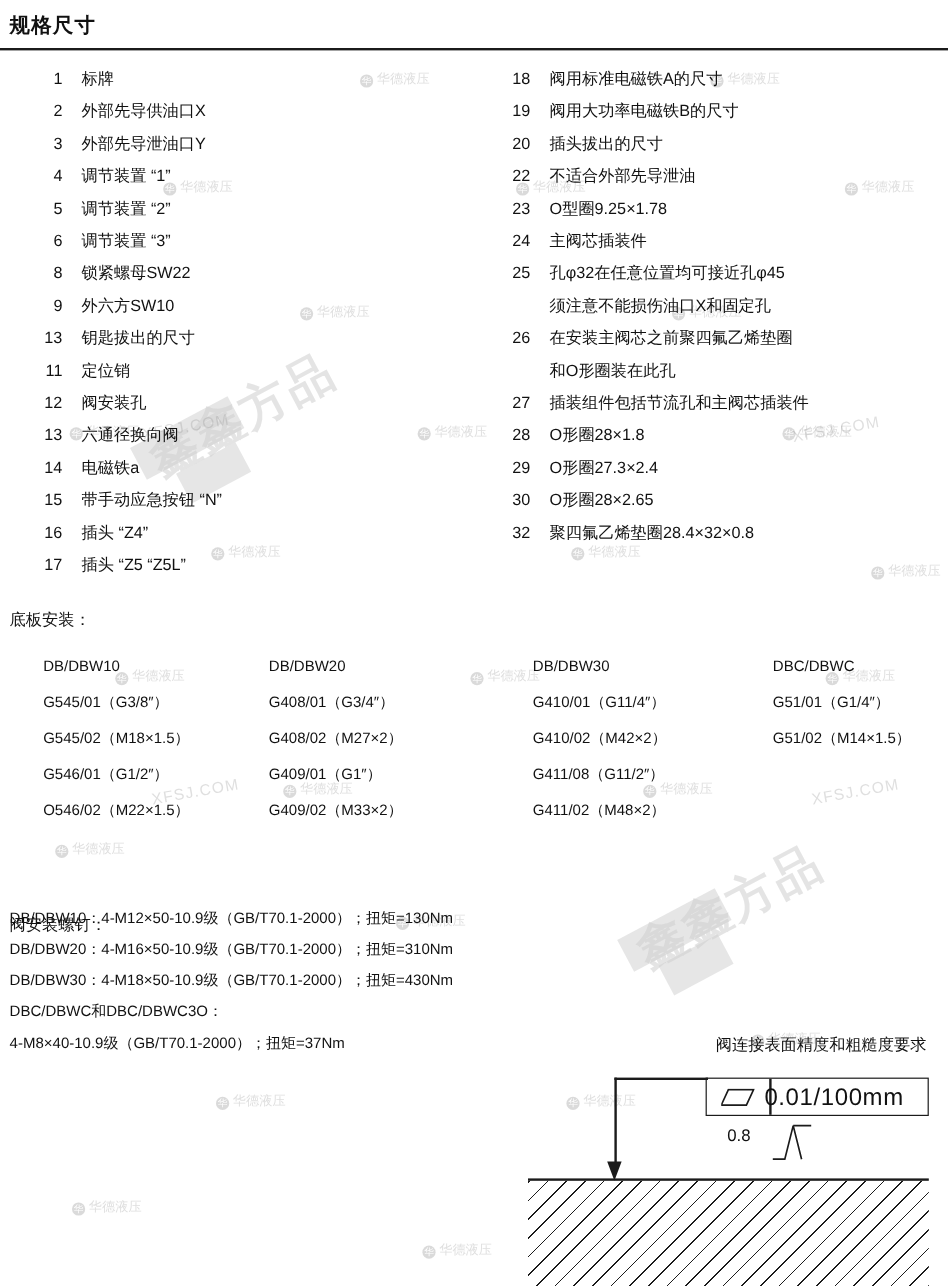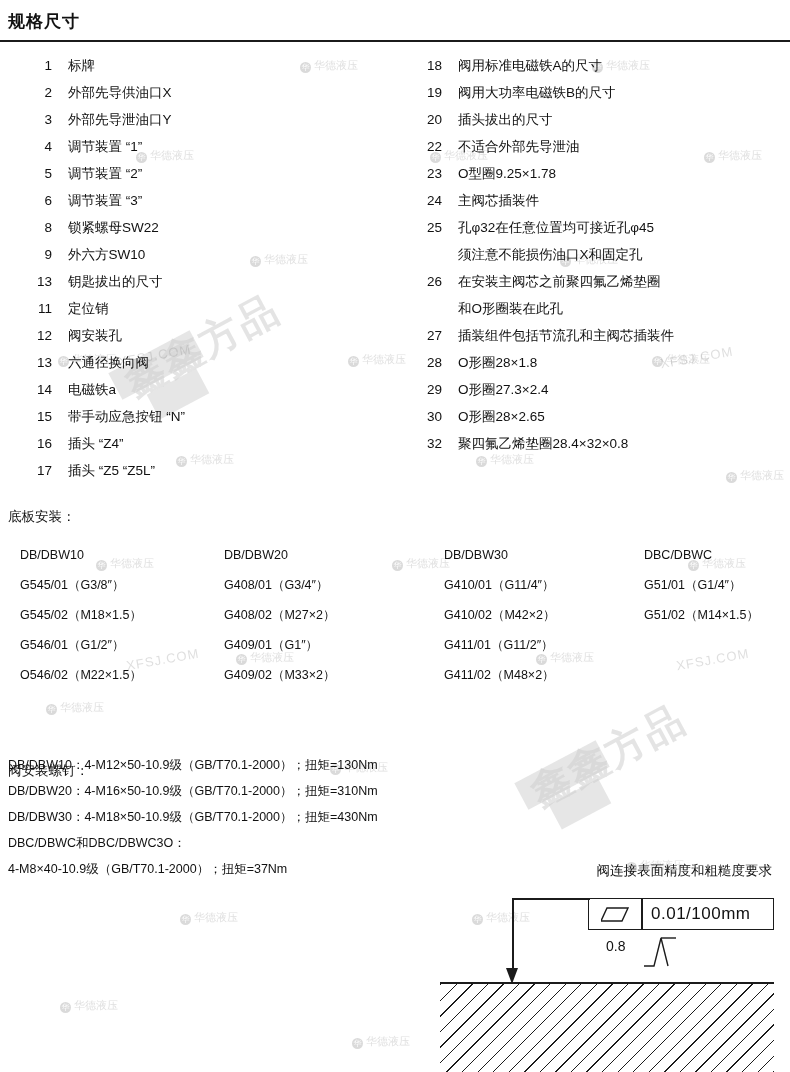--- a/index.html
+++ b/index.html
@@ -124,21 +124,21 @@
     z-index: 10;
   }
   .bp-col {
     position: absolute;
     top: 540px;
     font-size: 12.5px;
     line-height: 30px;
     z-index: 10;
     white-space: nowrap;
   }
-  .bp1 { left: 20px; }
+  .bp1 { left: 36px; }
   .bp2 { left: 224px; }
   .bp3 { left: 444px; }
   .bp4 { left: 644px; }
   .bp-head { font-size: 12.5px; }
 
   
   .screw-title {
     position: absolute;
     left: 8px;
     top: 722px;
@@ -181,22 +181,22 @@
     width: 1.5px; height: 100%;
     background: #1b1b1b;
   }
   .surf-box .par {
     position: absolute;
     left: 12px; top: 8px;
     width: 28px; height: 15px;
   }
   .surf-box .tol {
     position: absolute;
-    left: 62px; top: 5px;
-    font-size: 17px;
+    left: 48px; top: 5px;
+    font-size: 20px;
     letter-spacing: 0.5px;
   }
   .lead-h {
     position: absolute;
     left: 512px; top: 898px;
     width: 78px; height: 1.5px;
     background: #1b1b1b;
     z-index: 10;
   }
   .lead-v {
@@ -392,21 +392,21 @@
   <div>G408/01（G3/4″）</div>
   <div>G408/02（M27×2）</div>
   <div>G409/01（G1″）</div>
   <div>G409/02（M33×2）</div>
 </div>
 
 <div class="bp-col bp3">
   <div class="bp-head">DB/DBW30</div>
   <div>G410/01（G11/4″）</div>
   <div>G410/02（M42×2）</div>
-  <div>G411/01（G11/2″）</div>
+  <div>G411/08（G11/2″）</div>
   <div>G411/02（M48×2）</div>
 </div>
 
 <div class="bp-col bp4">
   <div class="bp-head">DBC/DBWC</div>
   <div>G51/01（G1/4″）</div>
   <div>G51/02（M14×1.5）</div>
 </div>
 
 <div class="screw-title">阀安装螺钉：</div>

